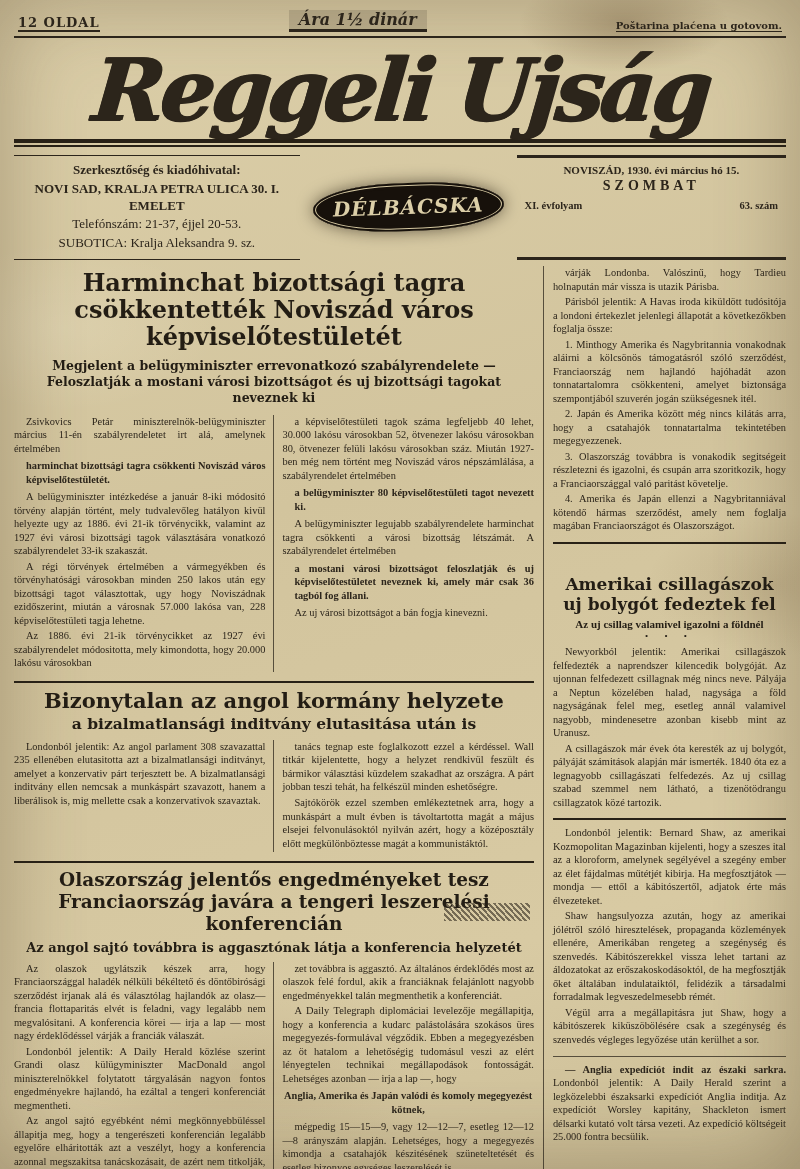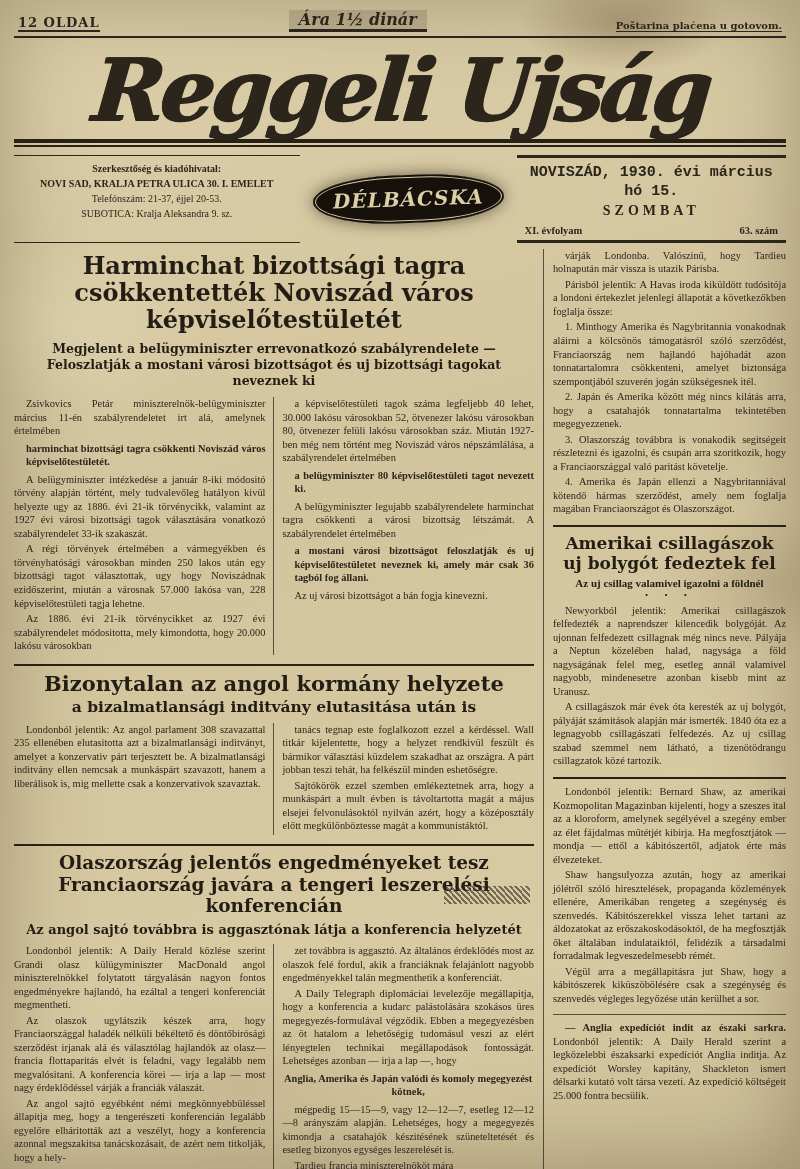--- a/index.html
+++ b/index.html
@@ -30,33 +30,33 @@
   .script-title { display:inline-block; font-family:"DejaVu Serif", serif;
     font-style:italic; font-weight:bold; font-size:86px; line-height:1.02;
     letter-spacing:-4px; transform:skewX(-5deg);
     text-shadow:2px 0 0 currentColor, 0 1px 0 currentColor; }
   .mast-rule1 { height:4px; background:#28211672; background:#282116; margin-top:3px; }
   .mast-rule2 { height:2px; background:#282116; margin-top:2px; }
   
   .inforow { display:flex; align-items:stretch; gap:12px; margin:8px 0 6px; }
   .officebox { flex:1.15; border-top:1px solid #2c251b; border-bottom:1px solid #2c251b;
     text-align:center; padding:6px 4px 5px; }
-  .officebox p { margin:0 0 2px; font-size:10px; text-indent:0; text-align:center; line-height:1.3; }
+  .officebox p { margin:0 0 2px; font-size:13px; text-indent:0; text-align:center; line-height:1.3; }
   .of0 { font-weight:bold; }
   .of1 { font-weight:bold; }
   .badgewrap { flex:0.8; display:flex; align-items:center; justify-content:center; }
   .badge-inner { background:#17110b; color:#dccfa8; font-family:"DejaVu Serif", serif;
     font-style:italic; font-weight:bold; font-size:20px; letter-spacing:1px;
     padding:12px 20px; border-radius:50% / 58%; transform:rotate(-2deg);
     box-shadow: inset 0 0 0 2px #17110b, inset 0 0 0 3px #d6c9a2, inset 0 0 0 6px #17110b,
       0 0 16px rgba(20,12,5,.55); white-space:nowrap; }
   .issuebox { flex:1.05; border-top:3px solid #2c251b; border-bottom:3px solid #2c251b;
     padding:5px 8px 4px; }
   .issuebox p { margin:0; text-indent:0; }
-  .issue-date { font-weight:bold; font-size:15px; text-align:center; line-height:1.3;font-family:Liberation Mono, monospace; }
+  .issue-date { font-weight:bold; font-size:11px; text-align:center; line-height:1.3; }
   .issue-day  { font-weight:bold; font-size:14px; text-align:center; letter-spacing:4px; margin-top:3px; }
   .issue-meta { display:flex; justify-content:space-between; font-weight:bold;
     font-size:10.5px; margin-top:5px; }
   
   .content { display:flex; margin-top:5px; }
   .left-zone { width:522px; padding-right:9px; }
   .right-zone { width:234px; border-left:1px solid rgba(44,37,27,.75); padding-left:9px; }
   h2, h3 { margin:0; font-family:"DejaVu Serif", serif; color:#231d14; }
   p { margin:0 0 2px; font-size:10.4px; line-height:1.3; text-align:justify; text-indent:12px; }
   p.b { font-weight:bold; text-indent:0; padding-left:12px; margin:4px 0; }
@@ -68,21 +68,21 @@
   .lead-headline { font-size:24px; text-align:center; line-height:1.12; padding:4px 14px 3px; }
   .lead-subheadline { font-size:12.5px; text-align:center; line-height:1.3; padding:4px 30px 8px; }
   .section { border-top:2px solid #282116; margin-top:9px; padding-top:6px; }
   .gov-headline { font-size:21px; text-align:center; line-height:1.1; }
   .gov-subheadline { font-size:15.5px; text-align:center; padding:2px 0 7px; }
   .italy-block { position:relative; }
   .italy-headline { font-size:18.5px; text-align:center; line-height:1.18; padding:0 10px; }
   .italy-subheadline { font-size:13px; text-align:center; padding:5px 0 7px; }
   .smudge { position:absolute; right:4px; top:40px; width:86px; height:18px; opacity:.8;
     background:repeating-linear-gradient(48deg, rgba(40,32,22,.7) 0 2px, transparent 2px 4px); }
-  .ast-headline { font-size:17px; text-align:center; line-height:1.18; padding:0 4px; }
+  .ast-headline { font-size:17px; text-align:center; line-height:1.18; padding:0 4px;margin-top:24px; }
   .ast-subheadline { font-size:11px; font-family:"Liberation Serif", serif; font-weight:bold;
     text-align:center; padding:4px 0 1px; }
   .ornament { text-align:center; font-size:9px; letter-spacing:7px; margin:0 0 4px; color:#231d14; }
   .shaw-headline { font-size:16px; text-align:center; line-height:1.22; padding:0 4px 6px; }
   .brief { border-top:1px solid rgba(44,37,27,.75); margin-top:9px; padding-top:6px; }
   .brief .btitle { font-weight:bold; }
 </style>
 </head>
 <body>
 
@@ -158,22 +158,22 @@
           </div>
         </div>
       </article>
 
       <article class="section italy-block">
         <h2 class="italy-headline">Olaszország jelentős engedményeket tesz Franciaország javára a tengeri leszerelési konferencián</h2>
         <div class="smudge"></div>
         <h3 class="italy-subheadline">Az angol sajtó továbbra is aggasztónak látja a konferencia helyzetét</h3>
         <div class="cols">
           <div class="col">
+            <p>Az olaszok ugylátszik készek arra, hogy Franciaországgal haladék nélküli békéltető és döntőbirósági szerződést irjanak alá és választólag hajlandók az olasz—francia flottaparitás elvét is feladni, vagy legalább nem megvalósitani. A konferencia körei — irja a lap — most nagy érdeklődéssel várják a franciák válaszát.</p>
             <p>Londonból jelentik: A Daily Herald közlése szerint Grandi olasz külügyminiszter MacDonald angol miniszterelnökkel folytatott tárgyalásán nagyon fontos engedményekre hajlandó, ha ezáltal a tengeri konferenciát megmentheti.</p>
-            <p>Az olaszok ugylátszik készek arra, hogy Franciaországgal haladék nélküli békéltető és döntőbirósági szerződést irjanak alá és választólag hajlandók az olasz—francia flottaparitás elvét is feladni, vagy legalább nem megvalósitani. A konferencia körei — irja a lap — most nagy érdeklődéssel várják a franciák válaszát.</p>
             <p>Az angol sajtó egyébként némi megkönnyebbüléssel állapitja meg, hogy a tengerészeti konferencián legalább egyelőre elháritották azt a veszélyt, hogy a konferencia azonnal megszakitsa tanácskozásait, de azért nem titkolják, hogy a hely-</p>
           </div>
           <div class="col">
             <p>zet továbbra is aggasztó. Az általános érdeklődés most az olaszok felé fordul, akik a franciáknak felajánlott nagyobb engedményekkel talán megmenthetik a konferenciát.</p>
             <p>A Daily Telegraph diplomáciai levelezője megállapitja, hogy a konferencia a kudarc palástolására szokásos üres megegyezés-formulával végződik. Ebben a megegyezésben az öt hatalom a lehetőségig tudomásul veszi az elért lényegtelen technikai megállapodások fontosságát. Lehetséges azonban — irja a lap —, hogy</p>
             <p class="b-center">Anglia, Amerika és Japán valódi és komoly megegyezést kötnek,</p>
             <p>mégpedig 15—15—9, vagy 12—12—7, esetleg 12—12—8 arányszám alapján. Lehetséges, hogy a megegyezés kimondja a csatahajók készitésének szüneteltetését és esetleg bizonyos egységes leszerelését is.</p>
             <p>Tardieu francia miniszterelnököt mára</p>
           </div>
         </div>

